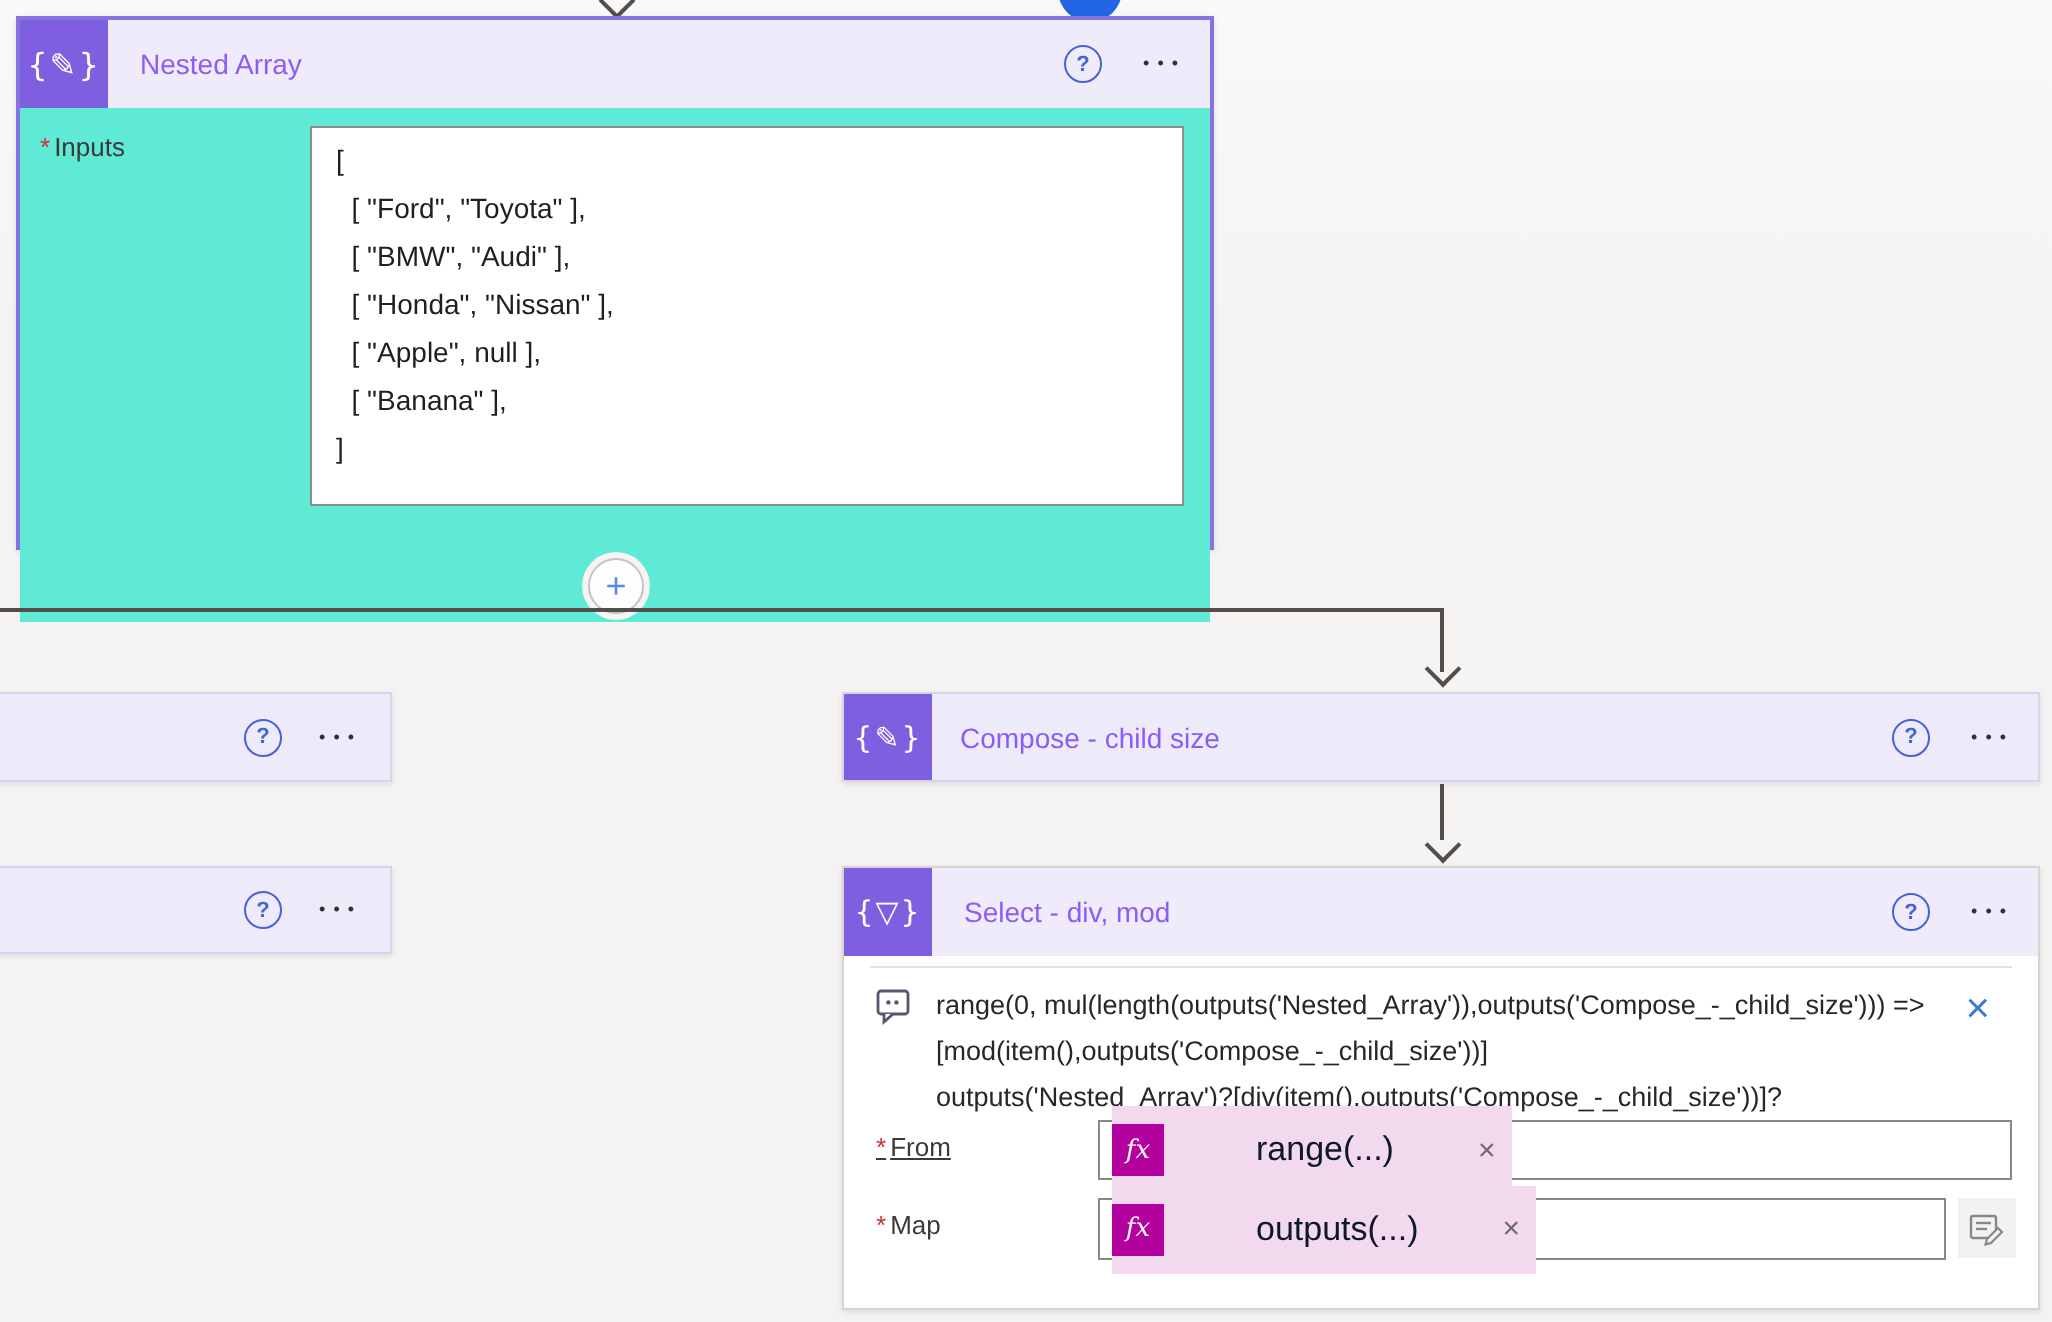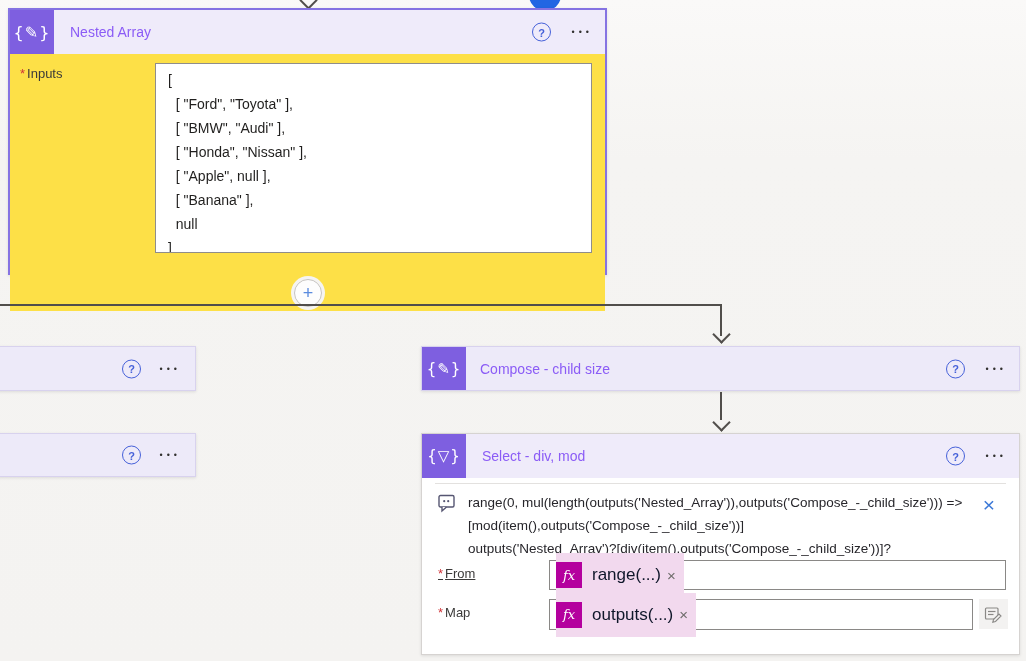--- a/index.html
+++ b/index.html
@@ -28,21 +28,21 @@
   .help-btn{position:absolute;right:54px;top:50%;transform:translateY(-50%);width:17px;height:17px;
     border:1.5px solid #4661D9;border-radius:50%;color:#4661D9;font-size:11px;font-weight:700;
     display:flex;align-items:center;justify-content:center;cursor:pointer;background:transparent;}
   .ellipsis-btn{position:absolute;right:12px;top:50%;transform:translateY(-50%);color:#323130;
     font-size:9px;letter-spacing:4px;cursor:pointer;line-height:1;}
 
   
   #nested-card{left:8px;top:8px;width:599px;height:267px;background:#FFFFFF;border:2px solid #8573E2;}
   #nested-card .card-header{height:44px;}
   #nested-card .action-icon{width:44px;height:44px;font-size:16px;}
-  .na-body{position:relative;height:257px;background:#fde047;}
+  .na-body{position:relative;height:257px;background:#5eead4;}
   .field-label{position:absolute;font-size:13px;color:#3B3A39;}
   .req{color:#D13438;margin-right:2px;}
   .na-textarea{
     position:absolute;left:145px;top:9px;width:437px;height:190px;box-sizing:border-box;
     border:1px solid #8F8D8B;background:#FFFFFF;padding:4px 12px;overflow:hidden;cursor:text;
   }
   .na-line{font-size:14px;line-height:24px;color:#201F1E;white-space:pre;}
 
   
   .collapsed{background:#EDEAF9;border:1px solid #D8D2EE;}
@@ -59,21 +59,21 @@
   .comment-row{position:absolute;left:15px;top:57px;right:52px;display:flex;align-items:flex-start;}
   .bubble{flex:0 0 auto;margin:3px 10px 0 1px;}
   .comment-lines{font-size:13.5px;line-height:23px;color:#27262B;word-break:break-all;}
   .comment-close{position:absolute;right:24px;top:60px;color:#3B78D7;font-size:21px;line-height:1;cursor:pointer;font-weight:300;}
   .sel-label-from{left:16px;top:132px;text-decoration:underline;}
   .sel-label-map{left:16px;top:171px;}
   .token-input{position:absolute;box-sizing:border-box;border:1px solid #8A8886;background:#FFFFFF;
     display:flex;align-items:center;padding-left:6px;cursor:text;}
   #from-input{left:127px;top:126px;width:457px;height:30px;}
   #map-input{left:127px;top:165px;width:424px;height:31px;}
-  .fx-pill{display:inline-flex;align-items:center;height:44px;background:#F2D9EE;cursor:pointer;}
+  .fx-pill{display:inline-flex;align-items:center;height:44px;background:#F2D9EE;cursor:pointer;gap:36px;}
   .fx-badge{width:26px;height:26px;background:#B4009E;color:#FFFFFF;display:flex;align-items:center;justify-content:center;
     font-family:"DejaVu Serif",serif;font-style:italic;font-size:13px;}
   .pill-label{padding:0 6px 0 10px;font-size:17px;color:#0f172a;}
   .pill-x{color:#6E6C6A;font-size:15px;padding-right:8px;cursor:pointer;}
   .edit-btn{position:absolute;left:557px;top:165px;width:29px;height:30px;background:#F3F2F1;
     display:flex;align-items:center;justify-content:center;cursor:pointer;}
 </style>
 </head>
 <body>
 
@@ -93,21 +93,20 @@
       <div class="field-label" style="left:10px;top:12px;">
         <span class="req">*</span><span>Inputs</span>
       </div>
       <div class="na-textarea">
         <div class="na-line">[</div>
         <div class="na-line">  [ "Ford", "Toyota" ],</div>
         <div class="na-line">  [ "BMW", "Audi" ],</div>
         <div class="na-line">  [ "Honda", "Nissan" ],</div>
         <div class="na-line">  [ "Apple", null ],</div>
         <div class="na-line">  [ "Banana" ],</div>
-        <div class="na-line">  null</div>
         <div class="na-line">]</div>
       </div>
     </div>
   </div>
 
   <div class="line" style="left:307px;top:277px;width:2px;height:28px;"></div>
   <div class="plus-circle">+</div>
   <div class="line" style="left:0px;top:304px;width:722px;height:2px;"></div>
   <div class="line" style="left:720px;top:304px;width:2px;height:32px;"></div>
   <div class="chev" style="left:715px;top:328px;"></div>

